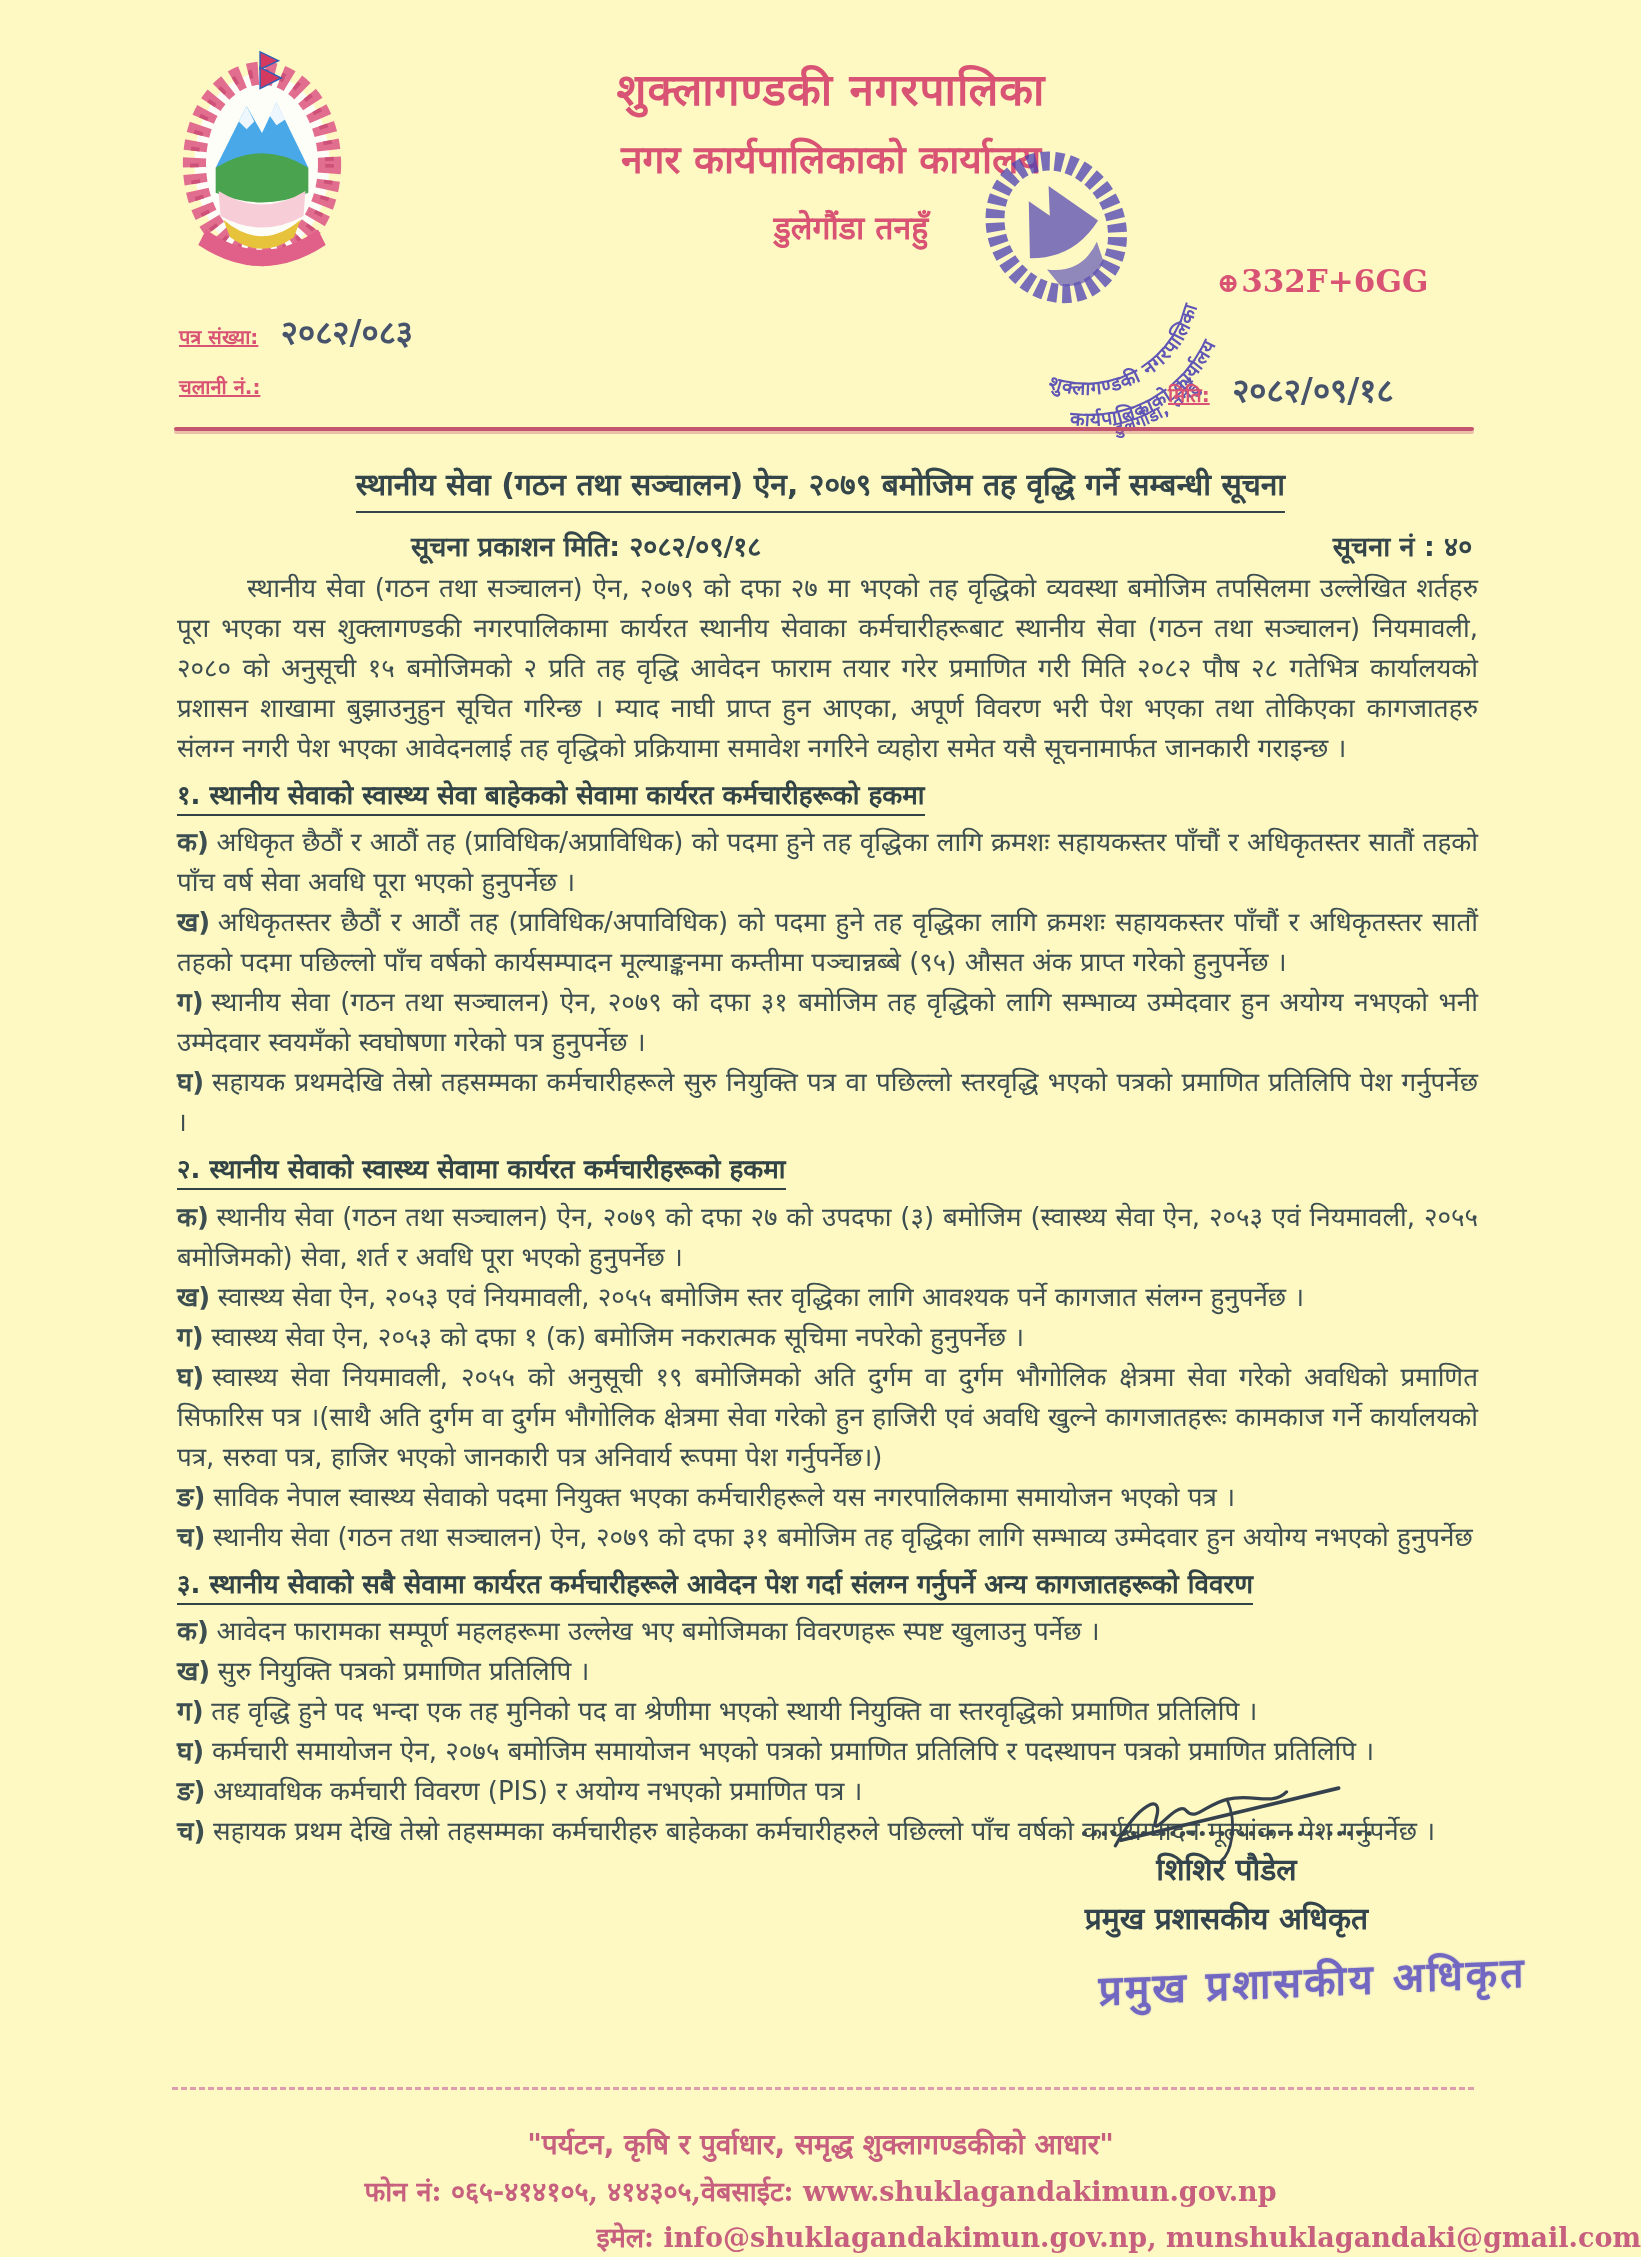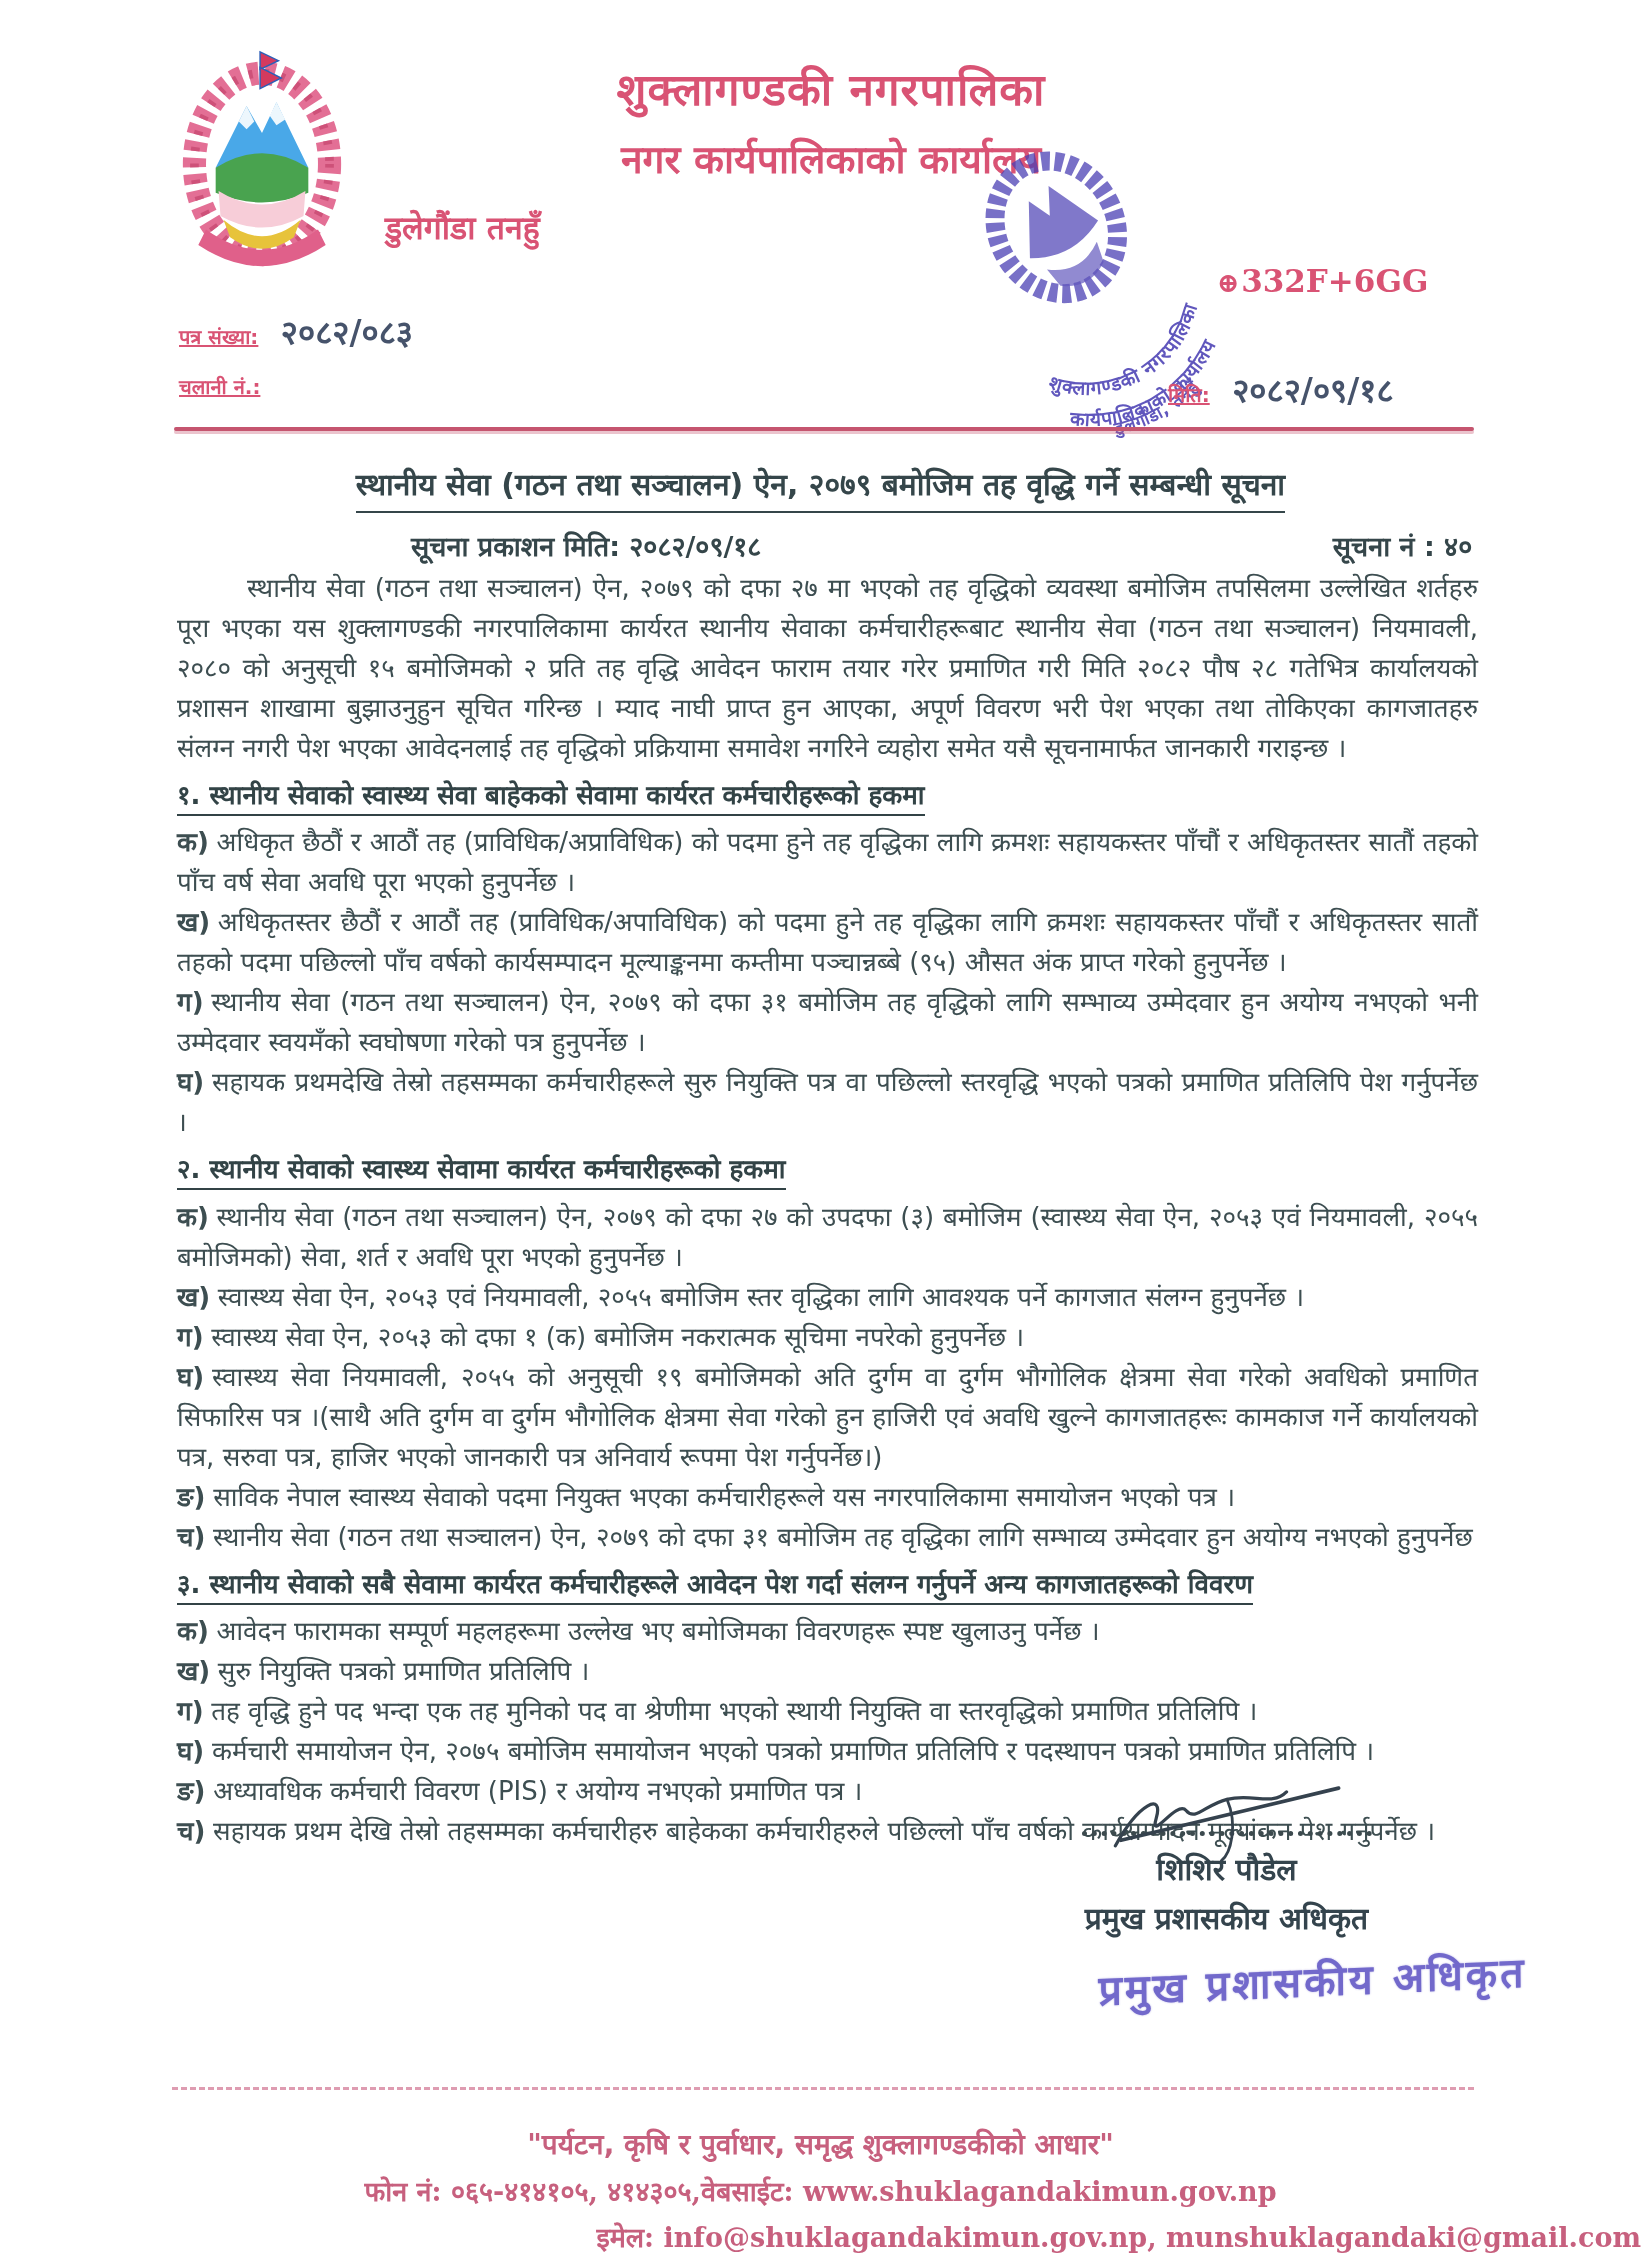--- a/index.html
+++ b/index.html
@@ -1,24 +1,24 @@
 <!DOCTYPE html>
 <html><head>
 <meta charset="utf-8">
 <style>
   html,body{margin:0;padding:0;background:#e8e6e2;}
-  .page{position:relative;width:1641px;height:2257px;margin:0 auto;background:#ffffff;
+  .page{position:relative;width:1641px;height:2257px;margin:0 auto;background:#fef9c3;
         font-family:"DejaVu Sans",sans-serif;overflow:hidden;}
   .abs{position:absolute;}
   
   .emblem{left:179px;top:46px;width:166px;height:230px;}
   .muni{left:377px;top:58px;width:908px;text-align:center;font-size:44px;font-weight:700;
         color:#d95374;letter-spacing:1px;}
   .office{left:377px;top:131px;width:908px;text-align:center;font-size:39px;font-weight:700;color:#d95374;}
-  .addr{left:385px;top:205px;width:908px;font-size:32px;font-weight:700;color:#d95374;}
+  .addr{left:397px;top:205px;width:908px;text-align:center;font-size:32px;font-weight:700;color:#d95374;}
   .prov{left:1110px;top:198px;width:425px;text-align:center;font-size:35px;font-weight:700;color:#d95374;}
   .plus{left:1110px;top:263px;width:425px;text-align:center;font-size:31px;font-weight:700;color:#d95374;
         font-family:"DejaVu Serif",serif;}
   .plus .plus-icon{font-size:27px;margin-right:1.9px;}
   .round-stamp{left:922px;top:124px;width:333px;height:323px;transform:rotate(-29deg);opacity:.88;}
   .round-stamp text{font-weight:700;fill:#4b40b4;letter-spacing:1px;}
   
   .metaline{font-size:20px;font-weight:700;color:#d95374;text-decoration:underline;}
   .metaval{color:#46536b;font-weight:600;font-size:33px;margin-left:17.4px;}
   .ref{left:179px;top:309px;}

